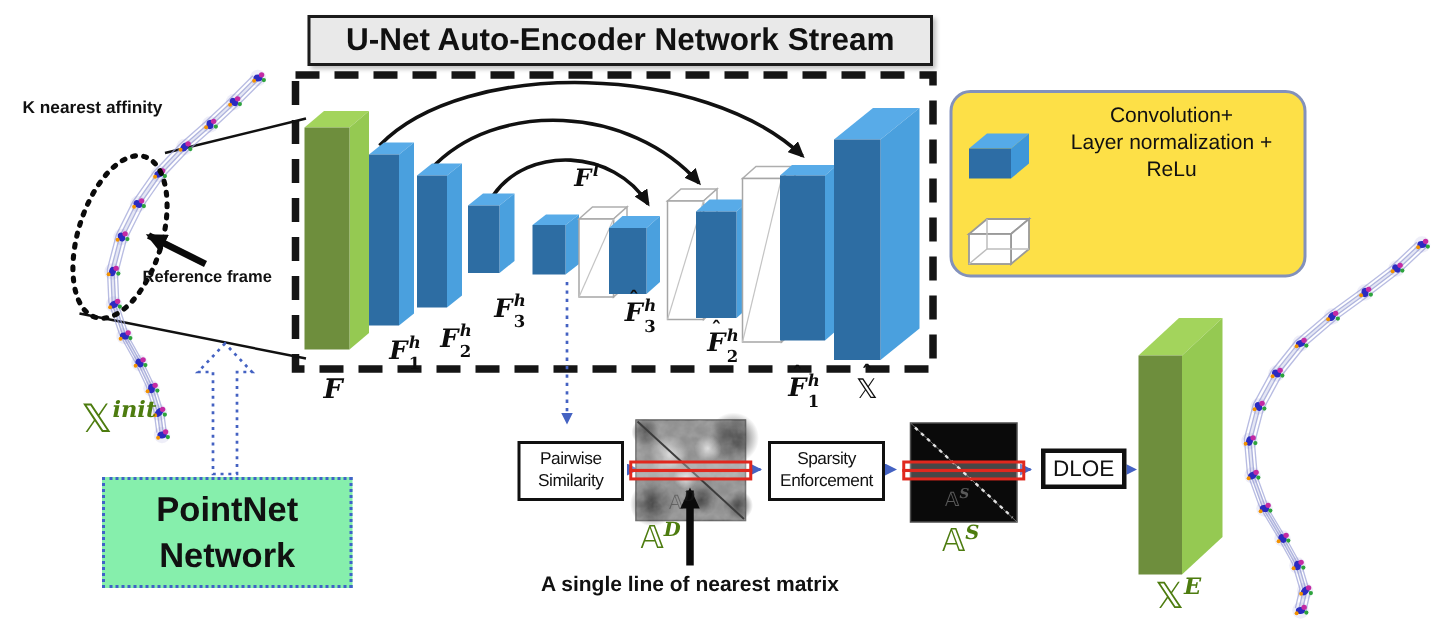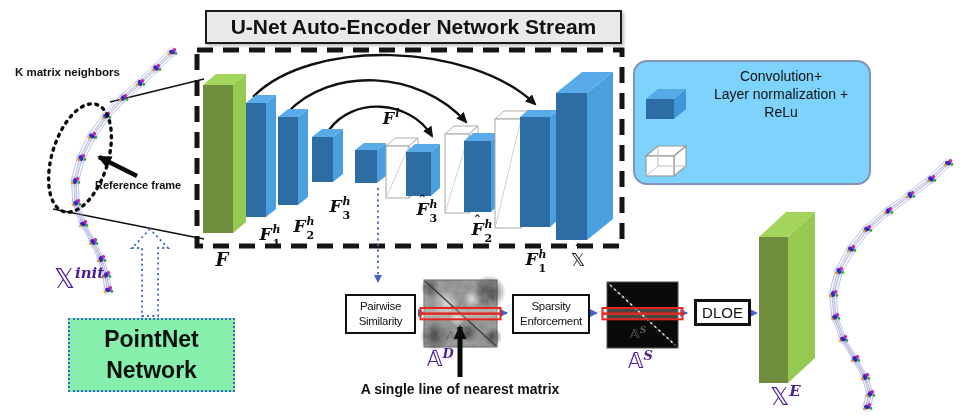--- a/index.html
+++ b/index.html
@@ -5,21 +5,21 @@
   *{margin:0;padding:0;box-sizing:border-box}
   html,body{background:#fff}
   body{width:960px;height:416px;overflow:hidden;font-family:"Liberation Sans","DejaVu Sans",sans-serif;color:#111}
   .canvas{position:relative;width:960px;height:404px;background:#fff}
   #scene{position:absolute;left:0;top:0}
   .abs{position:absolute}
 
   .title-box{left:205px;top:10px;width:417px;height:34px;background:#e9e9e9;border:2.5px solid #1b1b1b;
     display:flex;align-items:center;justify-content:center;font-weight:bold;font-size:21px;box-shadow:2px 2px 3px rgba(0,0,0,.25)}
 
-  .legend-box{left:633px;top:60px;width:238px;height:125px;background:#7dd3fc;border:2px solid #8391bb;border-radius:14px}
+  .legend-box{left:633px;top:60px;width:238px;height:125px;background:#fde047;border:2px solid #8391bb;border-radius:14px}
   .legend-text{position:absolute;left:58px;top:5px;width:176px;text-align:center;font-size:14px;line-height:1.3}
   .legend-text2{position:absolute;left:58px;top:90px;width:176px;text-align:center;font-size:14px}
   .legend-icon1{position:absolute;left:8px;top:24px}
   .legend-icon2{position:absolute;left:8px;top:80px}
   .cf{fill:#2d6da5}.ct{fill:#55aae8}.csd{fill:#3f97d8}
   .wf{fill:#ffffff;stroke:#9a9a9a;stroke-width:1.2}
   .we{stroke:#bdbdbd;stroke-width:1}
 
   .knn-label{left:15px;top:66px;font-size:11.5px;font-weight:600}
   .ref-label{left:95px;top:179px;font-size:11px;font-weight:700}
@@ -36,21 +36,21 @@
   .caption{left:338px;top:381px;width:244px;text-align:center;font-weight:bold;font-size:14px}
 
   .lb{position:absolute;transform:translateX(-50%);font:bold italic 17px "DejaVu Serif","Liberation Serif",serif;color:#0d0d0d;white-space:nowrap}
   .ss{position:relative;display:inline-block;width:11px;height:1px;vertical-align:baseline}
   .ss .sp{position:absolute;left:1px;top:-16px;font-size:11px;font-style:italic;font-weight:bold}
   .ss .sb{position:absolute;left:1px;top:-2px;font-size:11px;font-style:normal;font-weight:bold}
   .hat{position:relative;display:inline-block}
   .hat::before{content:"ˆ";position:absolute;left:50%;top:-0.52em;transform:translateX(-50%);font-size:0.8em;font-style:normal;font-weight:bold}
   .bb{font-style:normal;font-family:"DejaVu Sans",sans-serif;font-weight:normal}
 
-  .mat-lb{position:absolute;font-family:"DejaVu Sans",sans-serif;font-size:21px;color:#4c1d95;white-space:nowrap}
+  .mat-lb{position:absolute;font-family:"DejaVu Sans",sans-serif;font-size:21px;color:#4d7c0f;white-space:nowrap}
   .mat-lb sup{font:bold italic 13px "DejaVu Serif",serif;vertical-align:8px}
   .wm{opacity:.4;font-size:13px}
   .wm sup{font-size:9px;vertical-align:5px}
   .xinit{left:54px;top:264px;font-size:26px}
   .xinit sup{font-size:15px;vertical-align:10px}
   .xe{left:770px;top:382px;font-size:24px}
   .xe sup{font-size:15px;vertical-align:9px}
 </style>
 </head>
 <body>
@@ -361,21 +361,21 @@
     <svg class="legend-icon2" width="46" height="40" viewBox="0 0 46 38">
       <polygon class="wf" points="3,13 31,13 43,3 15,3"></polygon>
       <polygon class="wf" points="31,13 43,3 43,23 31,33"></polygon>
       <rect class="wf" x="3" y="13" width="28" height="20"></rect>
       <line class="we" x1="15" y1="3" x2="15" y2="23"></line>
       <line class="we" x1="15" y1="23" x2="43" y2="23"></line>
       <line class="we" x1="3" y1="33" x2="15" y2="23"></line>
     </svg>
   </div>
 
-  <div class="abs knn-label">K matrix neighbors</div>
+  <div class="abs knn-label">K nearest affinity</div>
   <div class="abs ref-label">Reference frame</div>
   <div class="abs mat-lb xinit"><span class="bb">𝕏</span><sup>init</sup></div>
 
   <div class="abs pointnet-box">
     <div>PointNet</div>
     <div>Network</div>
   </div>
 
   <div class="lb" style="left:222px;top:249px;font-size:18px"><span>F</span></div>
   <div class="lb" style="left:271px;top:224px"><span>F</span><span class="ss"><i class="sp">h</i><i class="sb">1</i></span></div>

